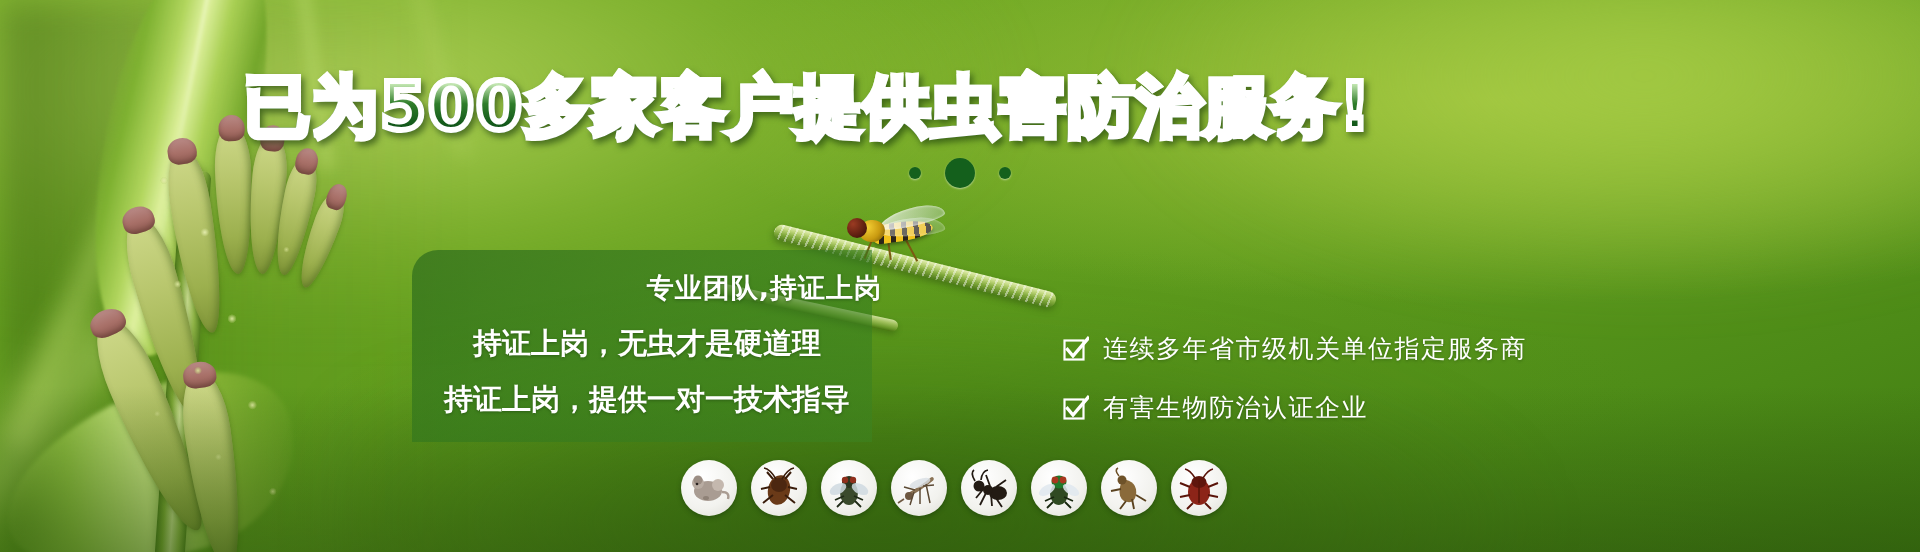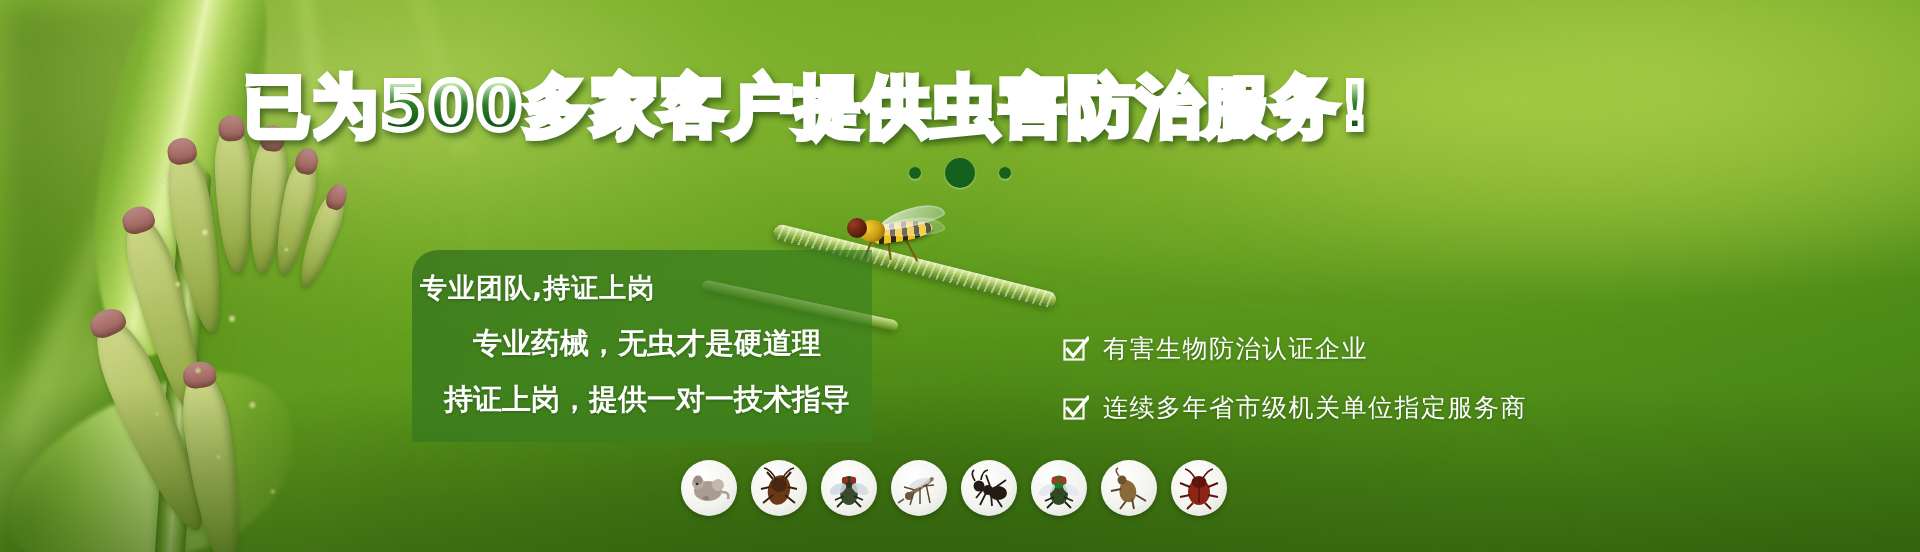--- a/index.html
+++ b/index.html
@@ -229,21 +229,21 @@
   .panel-lines {
     position:absolute; left:412px; top:250px; width:470px; height:192px;
     display:flex; flex-direction:column; justify-content:center;
     padding:6px 0 8px 0;
   }
   .pline {
     color:#ffffff; font-weight:bold; white-space:nowrap;
     font-family:"DejaVu Sans","Liberation Sans",sans-serif;
     text-shadow:0 1px 3px rgba(20,50,10,.45);
   }
-  .pline.l1 { font-size:27px; text-align:left; margin:0 0 18px 8px; letter-spacing:1px; }
+  .pline.l1 { font-size:27px; text-align:right; margin:0 0 18px 8px; letter-spacing:1px; }
   .pline.l2 { font-size:29px; text-align:center; margin:0 0 16px 0; letter-spacing:0px; }
   .pline.l3 { font-size:29px; text-align:center; margin:0; letter-spacing:0px; }
 
   
   .bullets { position:absolute; left:1063px; top:332px; }
   .bullet { display:flex; align-items:center; margin-bottom:26px; }
   .chk { width:26px; height:26px; margin-right:14px; flex:0 0 26px; position:relative; }
   .bullet-text {
     color:#ffffff; font-size:25px; letter-spacing:1.5px; white-space:nowrap;
     font-family:"DejaVu Sans","Liberation Sans",sans-serif;
@@ -335,42 +335,42 @@
 
   <div class="dots">
     <span class="dot d1"></span>
     <span class="dot d2"></span>
     <span class="dot d3"></span>
   </div>
 
   <div class="panel"></div>
   <div class="panel-lines">
     <div class="pline l1">专业团队,持证上岗</div>
-    <div class="pline l2">专业药械，无虫才是硬道理</div>
+    <div class="pline l2">持证上岗，无虫才是硬道理</div>
     <div class="pline l3">持证上岗，提供一对一技术指导</div>
   </div>
 
   <div class="bullets">
     <div class="bullet">
       <span class="chk">
         <svg width="26" height="26" viewBox="0 0 26 26">
           <rect x="1.5" y="4.5" width="19" height="19" fill="none" stroke="#ffffff" stroke-width="2.2"></rect>
           <path d="M4.5 13.5 L10 20 L25 2.5" fill="none" stroke="#ffffff" stroke-width="3.4" stroke-linecap="square"></path>
         </svg>
       </span>
-      <span class="bullet-text">有害生物防治认证企业</span>
+      <span class="bullet-text">连续多年省市级机关单位指定服务商</span>
     </div>
     <div class="bullet">
       <span class="chk">
         <svg width="26" height="26" viewBox="0 0 26 26">
           <rect x="1.5" y="4.5" width="19" height="19" fill="none" stroke="#ffffff" stroke-width="2.2"></rect>
           <path d="M4.5 13.5 L10 20 L25 2.5" fill="none" stroke="#ffffff" stroke-width="3.4" stroke-linecap="square"></path>
         </svg>
       </span>
-      <span class="bullet-text">连续多年省市级机关单位指定服务商</span>
+      <span class="bullet-text">有害生物防治认证企业</span>
     </div>
   </div>
 
   <div class="pests">
 
     <div class="pest">
       <svg width="46" height="46" viewBox="0 0 46 46">
         <ellipse cx="22" cy="26" rx="14" ry="10" fill="#a99c92"></ellipse>
         <ellipse cx="12" cy="18" rx="6" ry="6" fill="#b8aca2"></ellipse>
         <circle cx="32" cy="20" r="6" fill="#c4b8ae"></circle>

